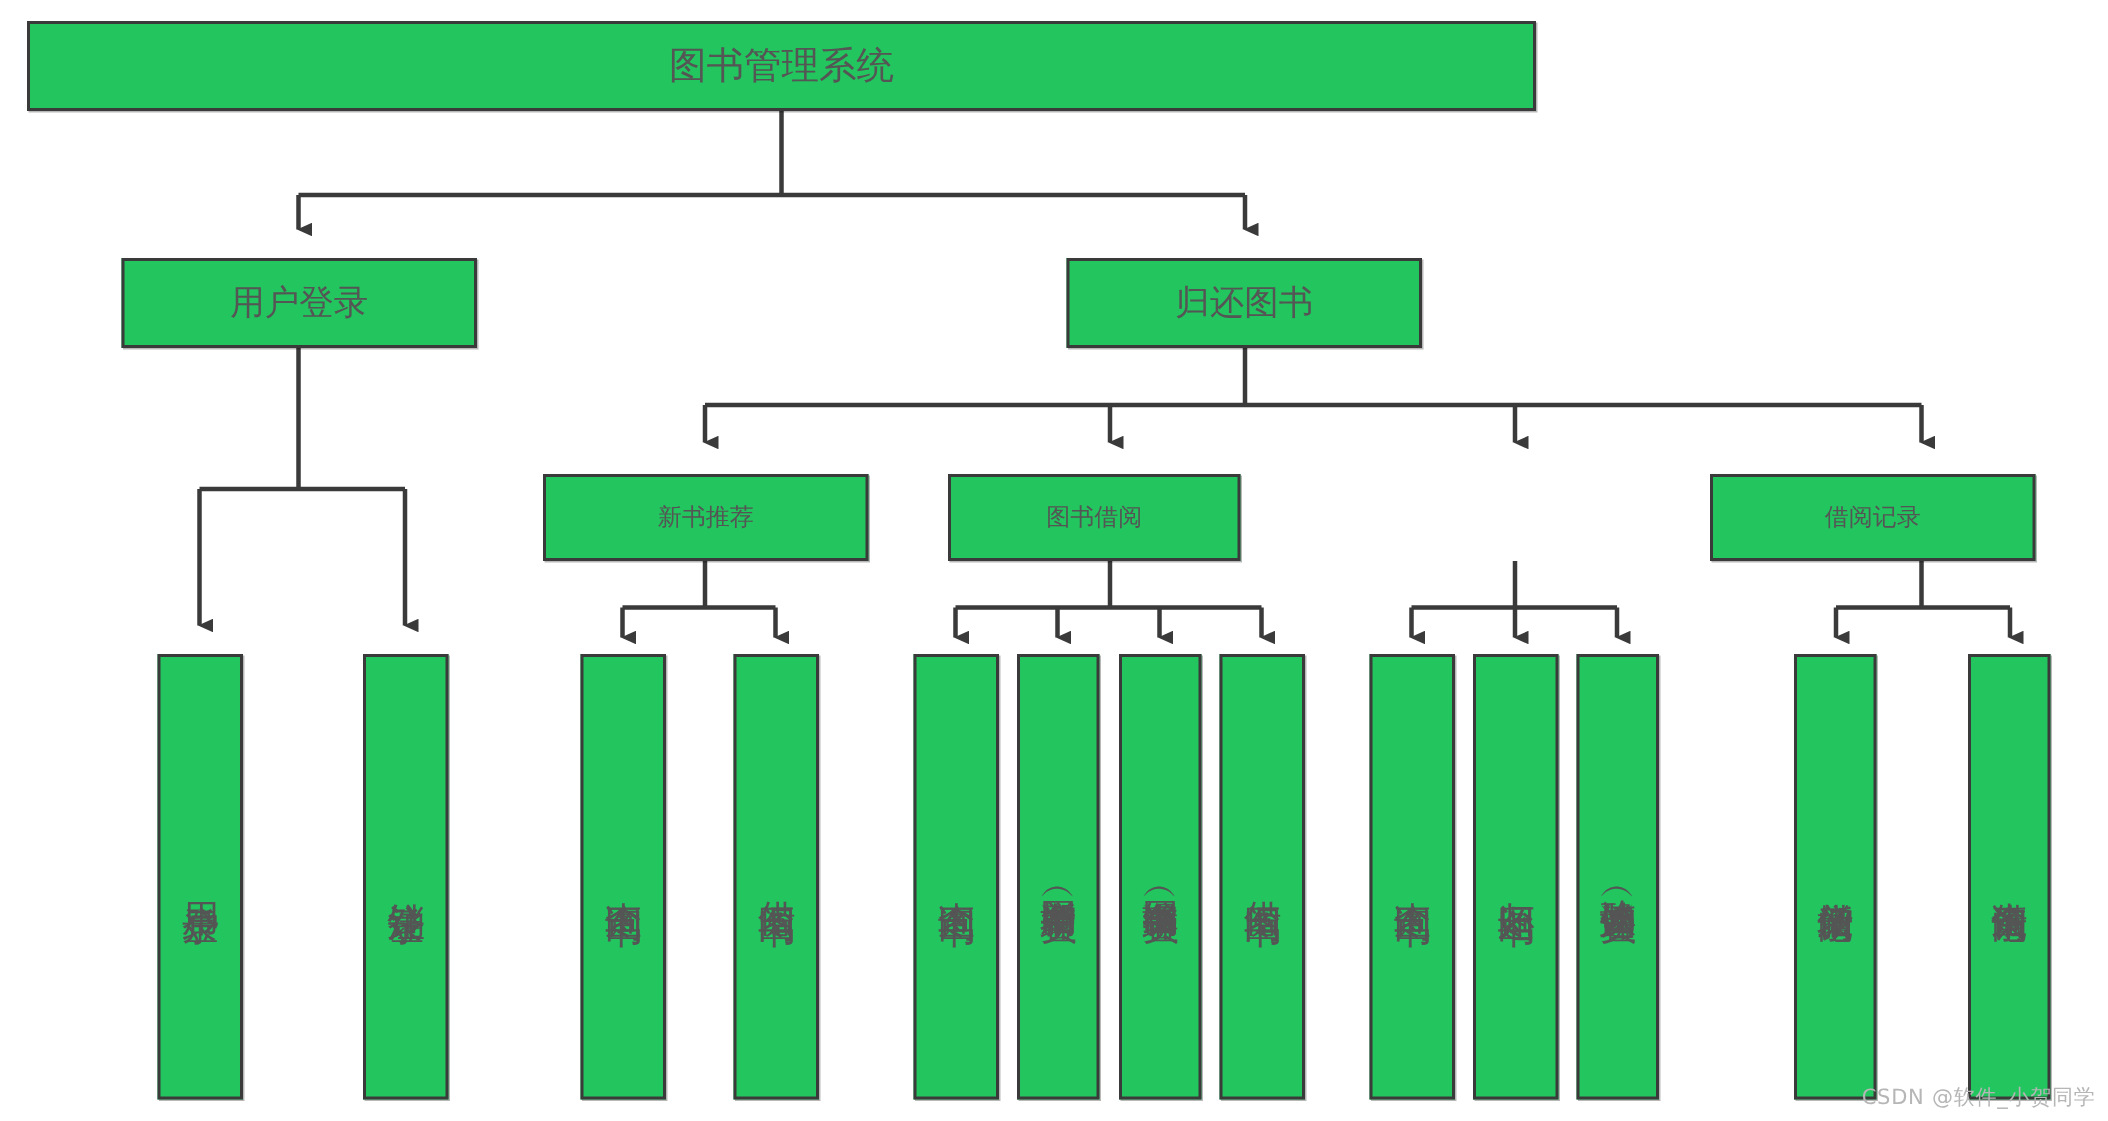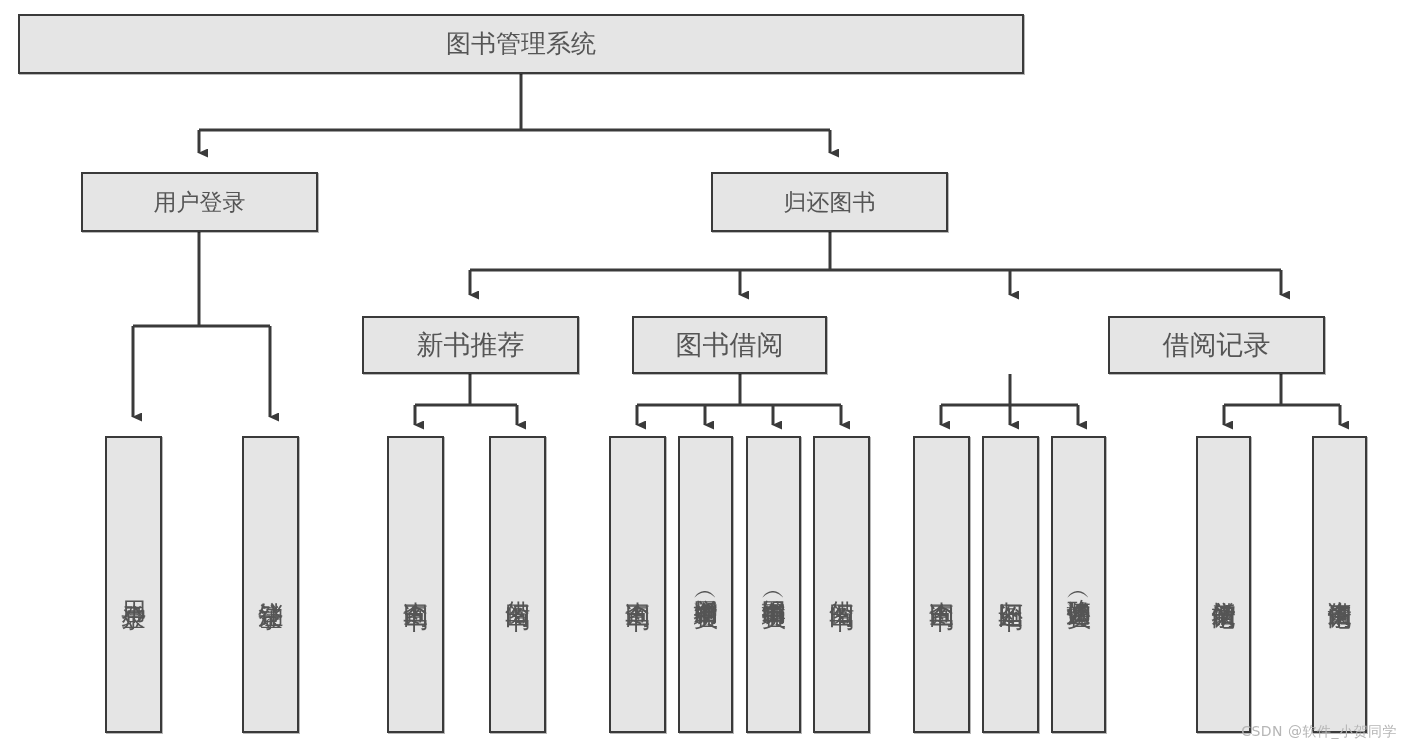--- a/index.html
+++ b/index.html
@@ -22,40 +22,40 @@
     position: absolute;
     left: 0;
     top: 0;
     width: 1405px;
     height: 747px;
     pointer-events: none;
   }
   .node {
     position: absolute;
     box-sizing: border-box;
-    background: #e5e5e5;
+    background: #22c55e;
     border: 2.5px solid #3a3a3a;
     display: flex;
     align-items: center;
     justify-content: center;
     color: #4d4d4d;
     box-shadow: 1px 1px 0 rgba(0,0,0,0.28);
   }
   .node .label {
     color: #555555;
     text-align: center;
     line-height: 1.15;
     white-space: nowrap;
   }
   .node-root {
     font-size: 25px;
   }
   .node-root .label { font-size: 25px; }
   .node-l2 .label { font-size: 23px; }
-  .node-l3 .label { font-size: 27px; }
+  .node-l3 .label { font-size: 16px; }
   .node-leaf {
     align-items: center;
   }
   .node-leaf .label {
     writing-mode: vertical-rl;
     text-orientation: upright;
     font-size: 25px;
     letter-spacing: 2px;
     line-height: 1.1;
     white-space: nowrap;
@@ -140,21 +140,21 @@
   <div class="node node-l2" style="left:711px; top:172px; width:237px; height:60px;">
     <span class="label">归还图书</span>
   </div>
 
   <div class="node node-l3" style="left:362px; top:316px; width:217px; height:58px;">
     <span class="label">新书推荐</span>
   </div>
   <div class="node node-l3" style="left:632px; top:316px; width:195px; height:58px;">
     <span class="label">图书借阅</span>
   </div>
-  <div class="node node-l3" style="left:1108px; top:316px; width:217px; height:58px;">
+  <div class="node node-l3" style="left:1140px; top:316px; width:217px; height:58px;">
     <span class="label">借阅记录</span>
   </div>
 
   <div class="node node-leaf" style="left:105px; top:436px; width:57px; height:297px;">
     <span class="label">用户登录</span>
   </div>
   <div class="node node-leaf" style="left:242px; top:436px; width:57px; height:297px;">
     <span class="label">注销登录</span>
   </div>
 

